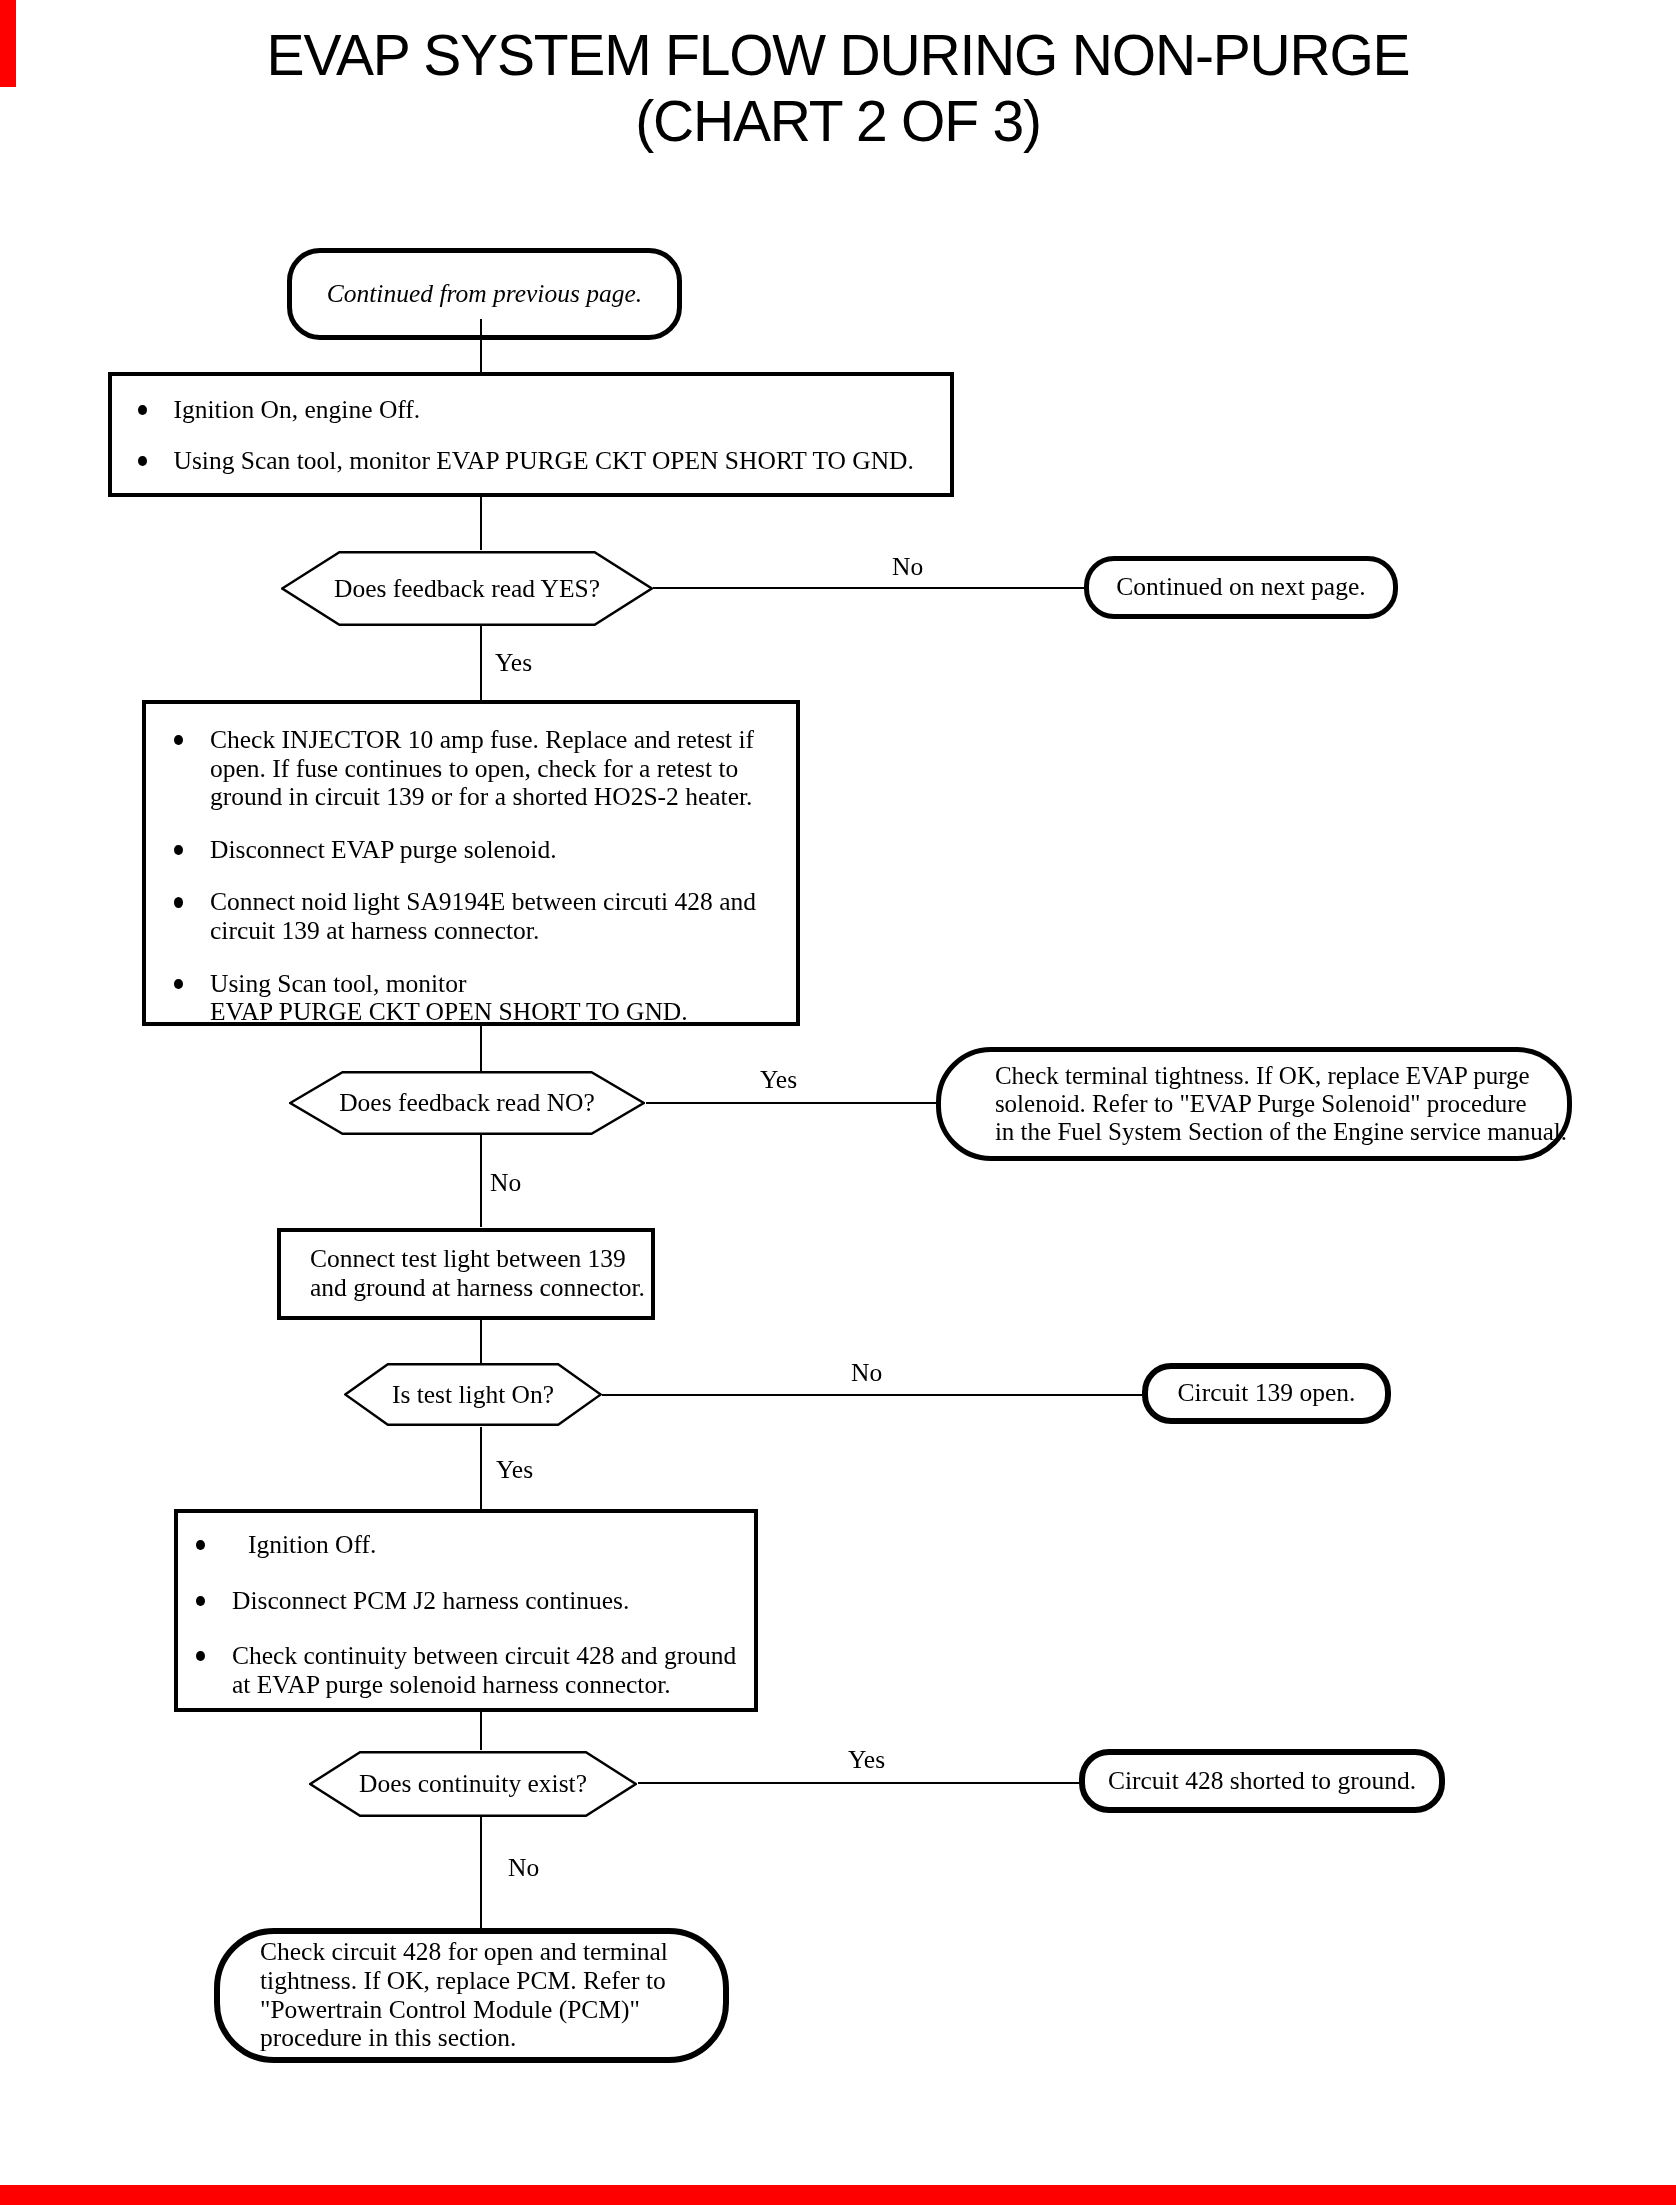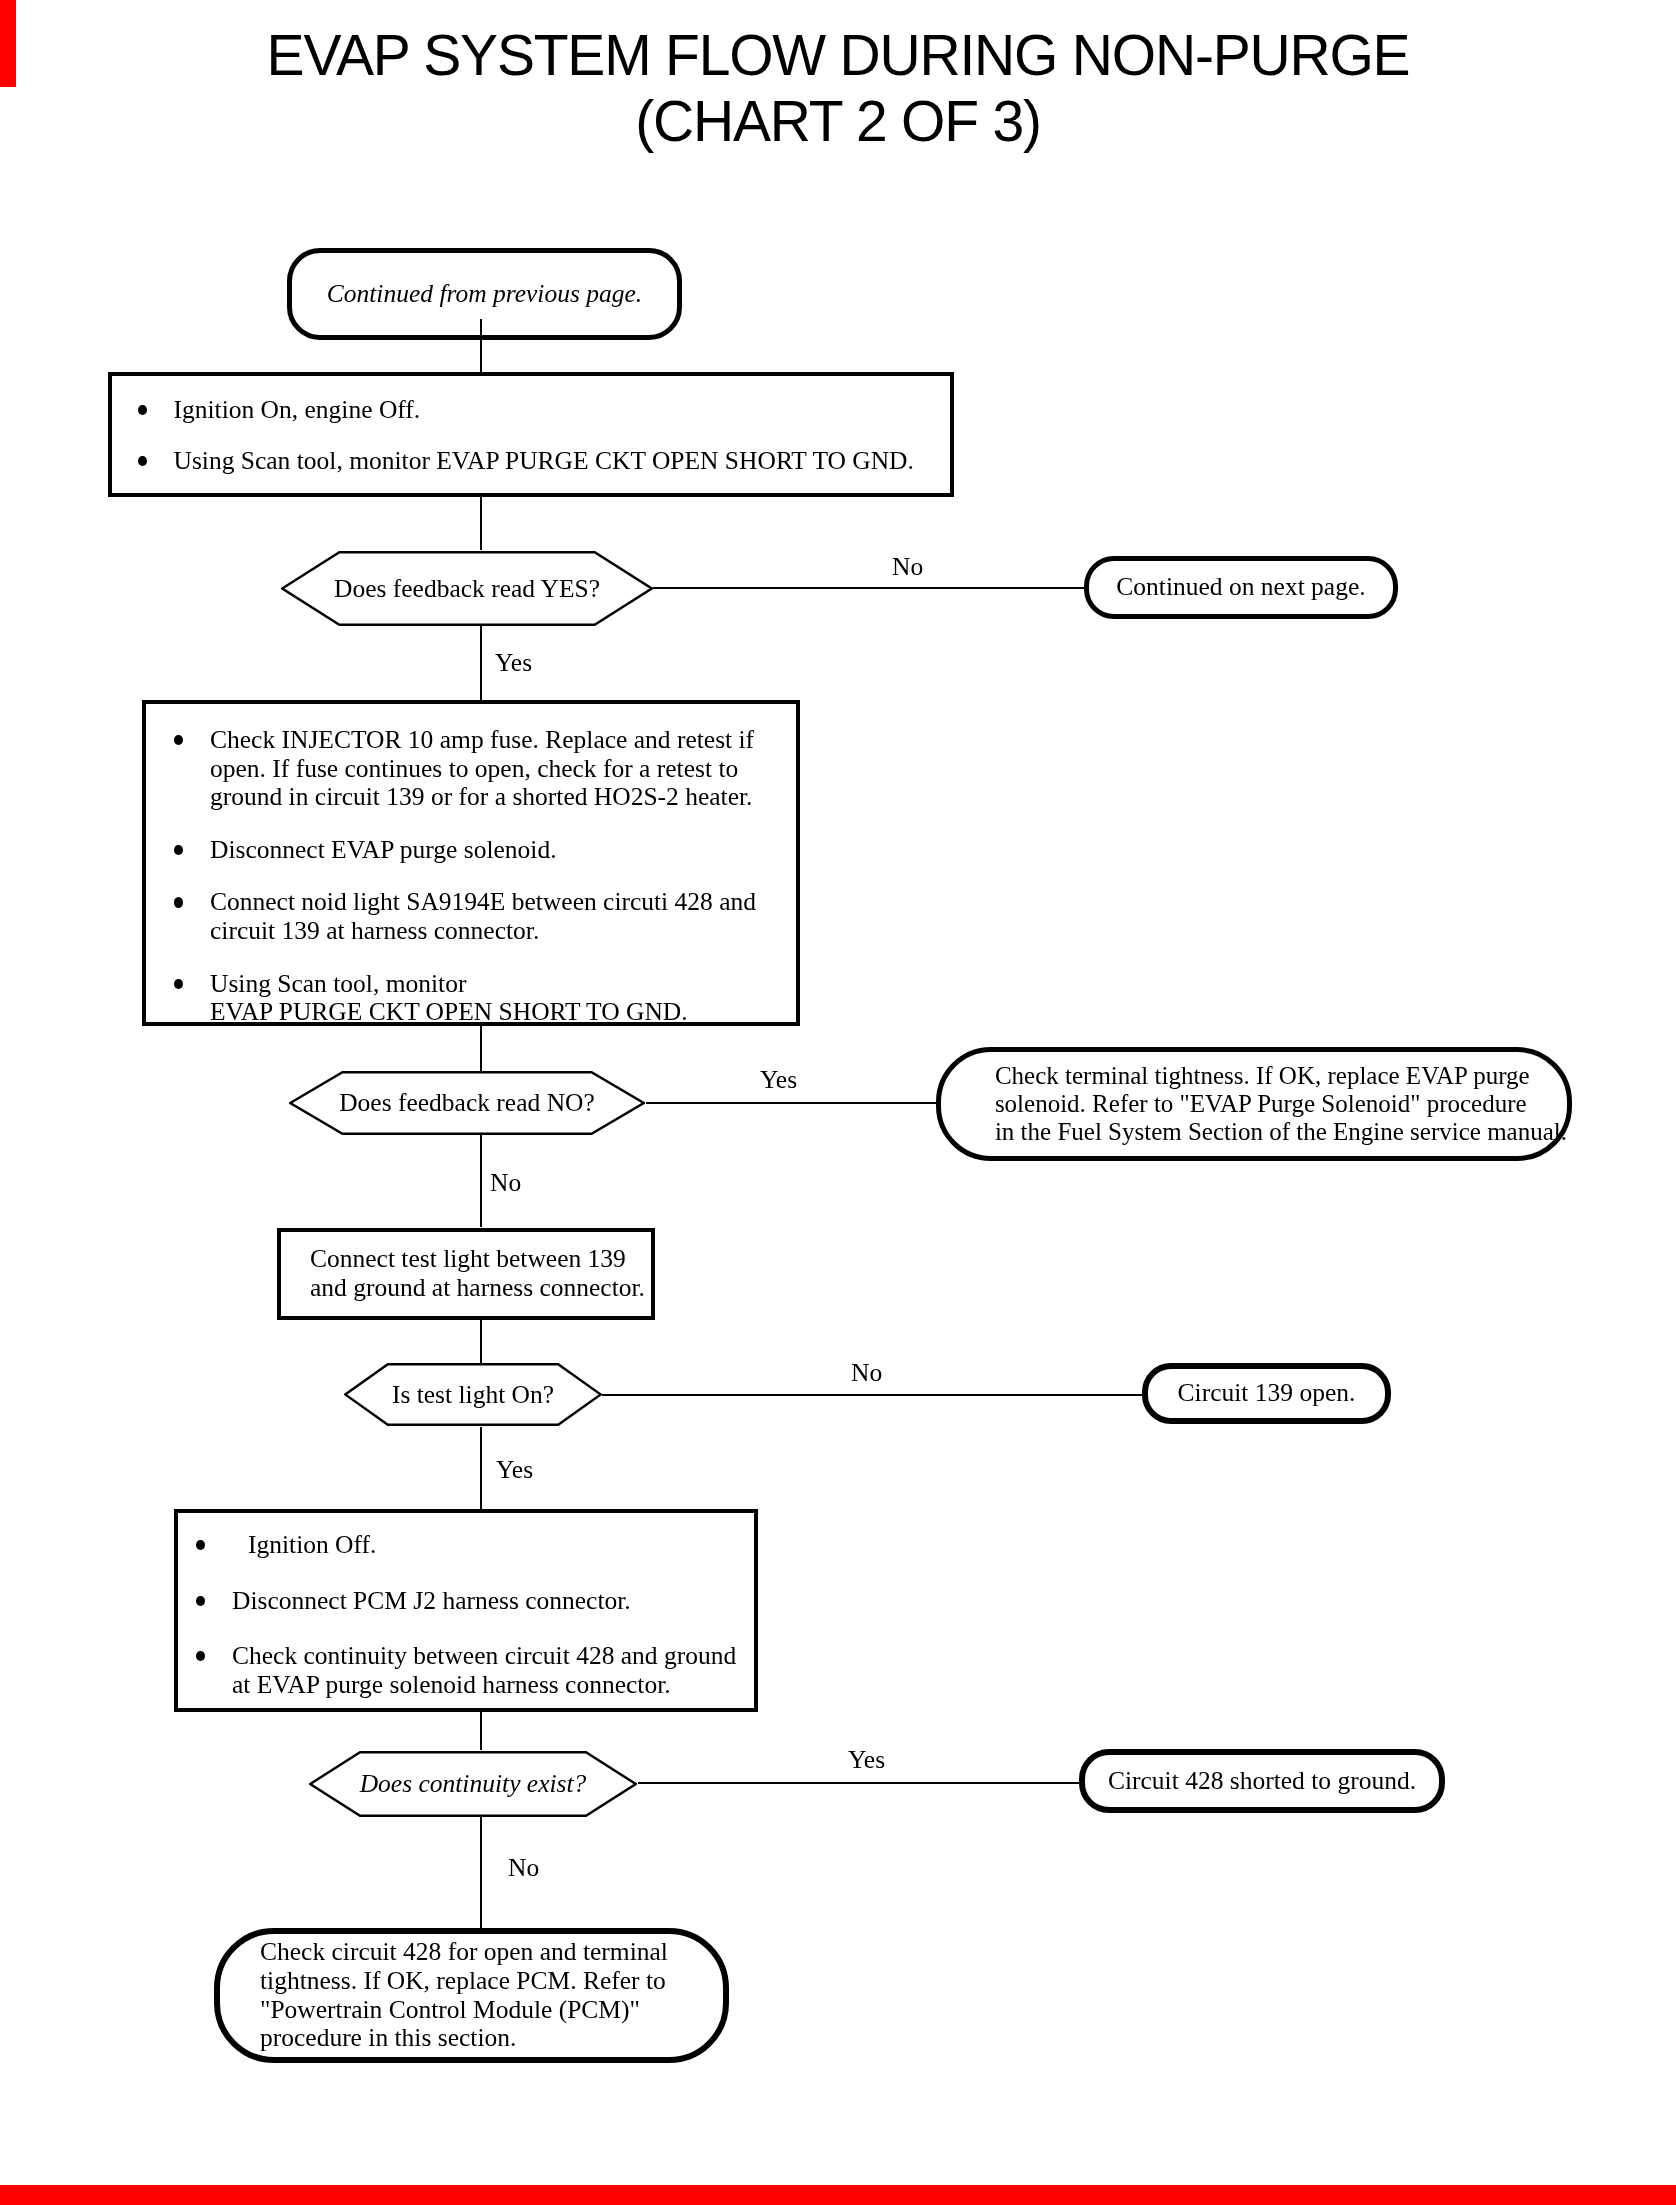--- a/index.html
+++ b/index.html
@@ -169,35 +169,35 @@
   <div class="rect" style="left:174px;top:1509px;width:584px;height:203px;padding:18px 8.5px 0 18px;">
     <div class="brow" style="margin-bottom:27px;gap:16px;">
       <span class="dot"></span>
       <span class="btxt">
           <span class="tline">Ignition Off.</span>
         </span>
     </div>
     <div class="brow" style="margin-bottom:27px;">
       <span class="dot"></span>
       <span class="btxt">
-          <span class="tline">Disconnect PCM J2 harness connector.</span>
+          <span class="tline">Disconnect PCM J2 harness continues.</span>
         </span>
     </div>
     <div class="brow">
       <span class="dot"></span>
       <span class="btxt">
         <span class="tline">Check continuity between circuit 428 and ground</span>
         <span class="tline">at EVAP purge solenoid harness connector.</span>
       </span>
     </div>
   </div>
 
   <div class="vline" style="left:480px;top:1712px;height:38px;"></div>
 
-  <div class="hex" style="left:309px;top:1751px;width:328px;height:66px;font-style:italic;">
+  <div class="hex" style="left:309px;top:1751px;width:328px;height:66px;">
     <svg viewBox="0 0 540 108" preserveAspectRatio="none">
       <polygon points="2,54 84,2 456,2 538,54 456,106 84,106" fill="#ffffff" stroke="#000000" stroke-width="4"></polygon>
     </svg>
     <div class="hex-label">Does continuity exist?</div>
   </div>
 
   <div class="hline" style="left:638px;top:1782px;width:441px;"></div>
   <div class="elabel" style="left:848px;top:1745px;">Yes</div>
 
   <div class="rnode" style="left:1079px;top:1749px;width:366px;height:64px;border-radius:30px;border-width:6px;">

